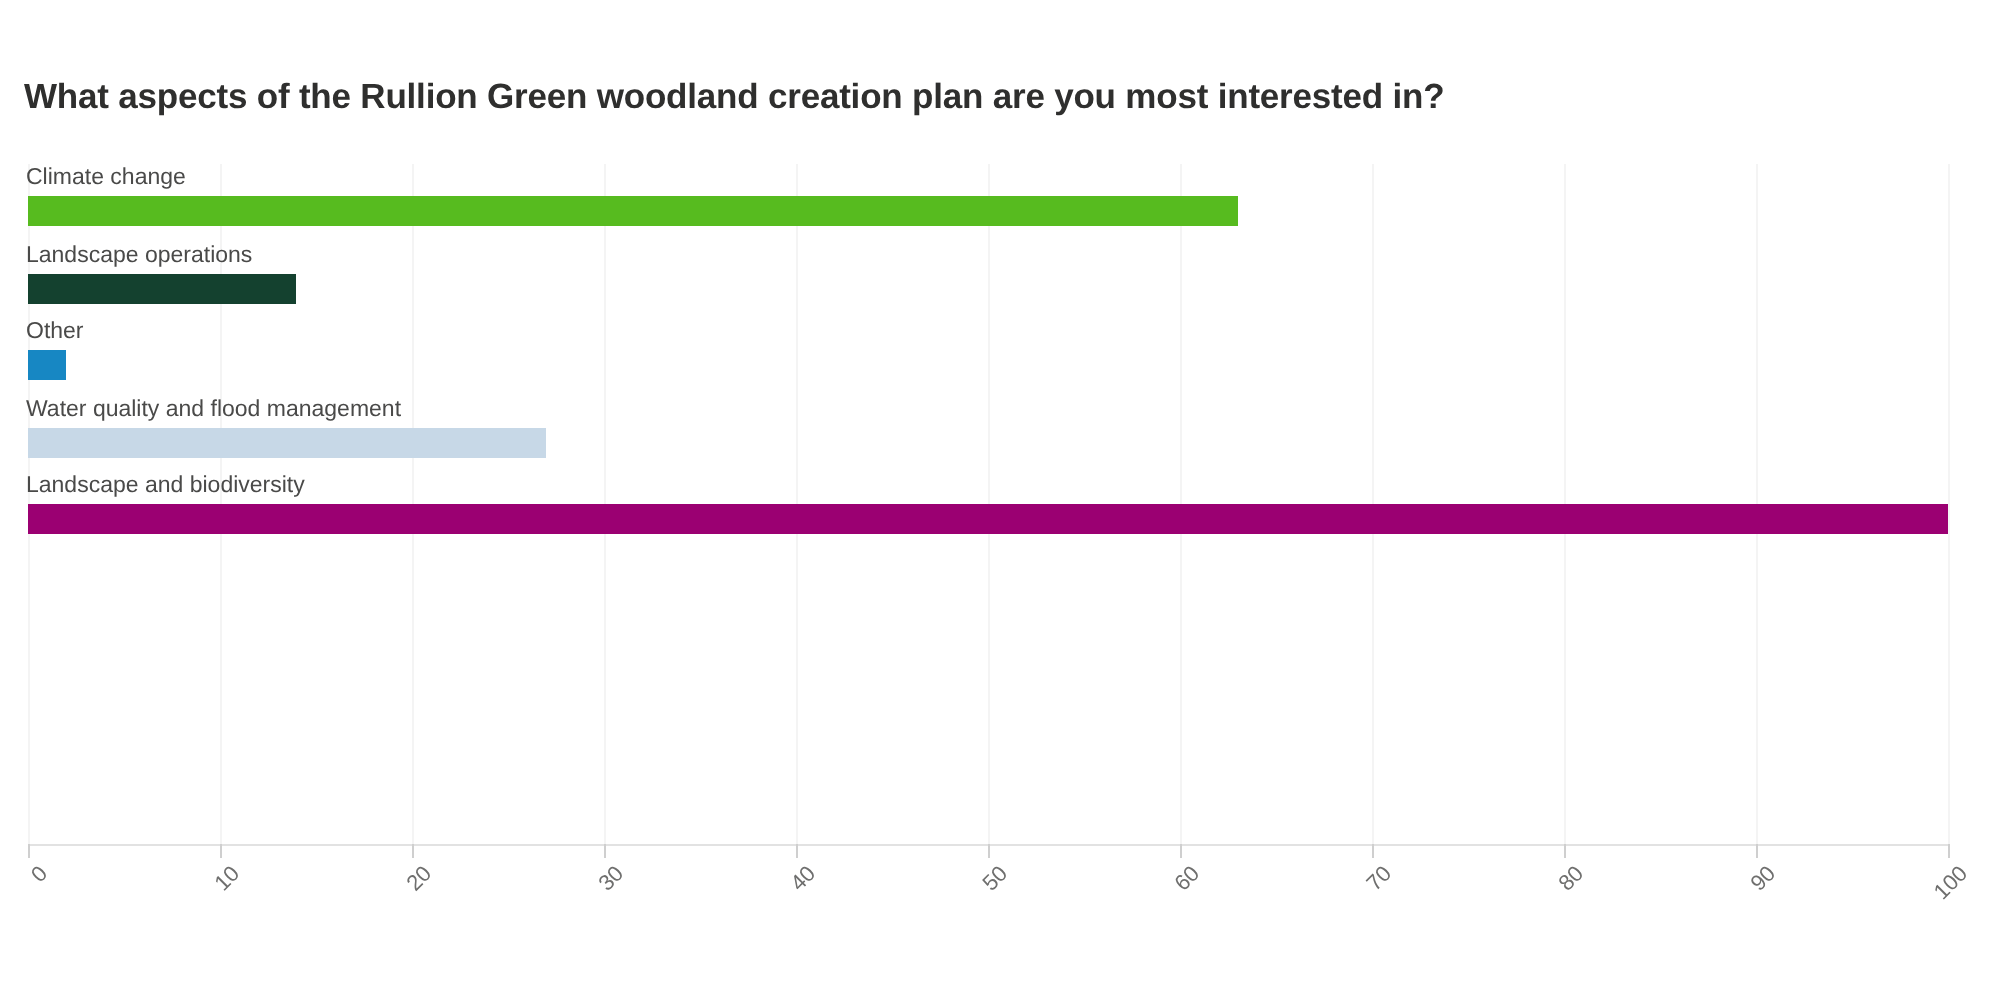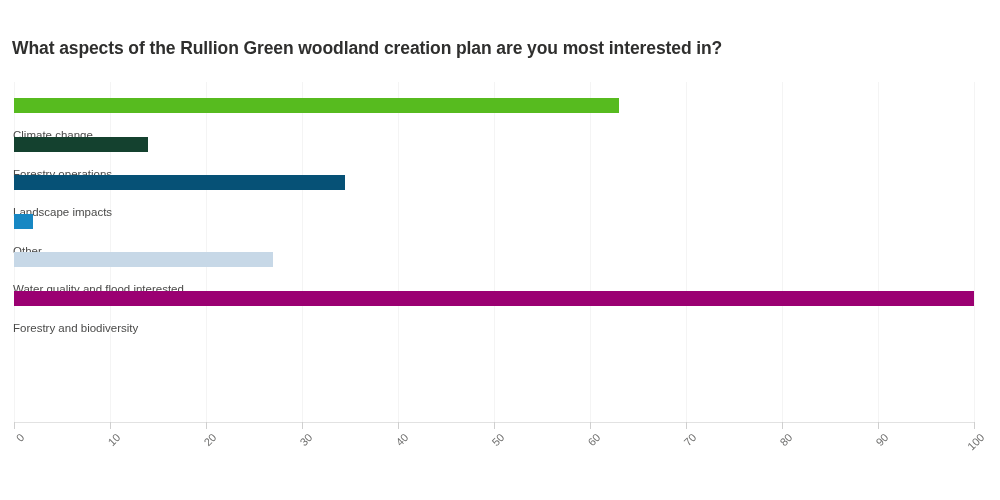--- a/index.html
+++ b/index.html
@@ -50,21 +50,20 @@
     width: 100%;
   }
   .row-label {
     position: absolute;
     left: 13px;
     top: 0px;
     font-size: 11.5px;
     color: #4a4a49;
     white-space: nowrap;
     line-height: 14px;
-    margin-top: 46px;
   }
   .bar-track {
     position: absolute;
     left: 14px;
     top: 16px;
     right: 0;
     height: 15px;
   }
   .bar {
     position: absolute;
@@ -134,45 +133,39 @@
         <div class="gridline" style="left: 974px;"></div>
       </div>
     <div class="rows" id="rows">
         <div class="row">
           <div class="row-label">Climate change</div>
           <div class="bar-track">
             <div class="bar" title="Climate change: 63" style="width: 604.8px; background: rgb(87, 187, 31);"></div>
           </div>
         </div>
         <div class="row">
-          <div class="row-label">Forestry operations</div>
+          <div class="row-label">Landscape operations</div>
           <div class="bar-track">
             <div class="bar" title="Forestry operations: 14" style="width: 134.4px; background: rgb(20, 65, 47);"></div>
-          </div>
-        </div>
-        <div class="row">
-          <div class="row-label">Landscape impacts</div>
-          <div class="bar-track">
-            <div class="bar" title="Landscape impacts: 34.5" style="width: 331.2px; background: rgb(6, 81, 118);"></div>
           </div>
         </div>
         <div class="row">
           <div class="row-label">Other</div>
           <div class="bar-track">
             <div class="bar" title="Other: 2" style="width: 19.2px; background: rgb(23, 135, 195);"></div>
           </div>
         </div>
         <div class="row">
-          <div class="row-label">Water quality and flood interested</div>
+          <div class="row-label">Water quality and flood management</div>
           <div class="bar-track">
             <div class="bar" title="Water quality and flood management: 27" style="width: 259.2px; background: rgb(199, 216, 231);"></div>
           </div>
         </div>
         <div class="row">
-          <div class="row-label">Forestry and biodiversity</div>
+          <div class="row-label">Landscape and biodiversity</div>
           <div class="bar-track">
             <div class="bar" title="Wildlife and biodiversity: 100" style="width: 960px; background: rgb(155, 0, 114);"></div>
           </div>
         </div>
       </div>
   </div>
 
   <div class="axis">
     <div class="axis-line"></div>
     <div id="ticks">

